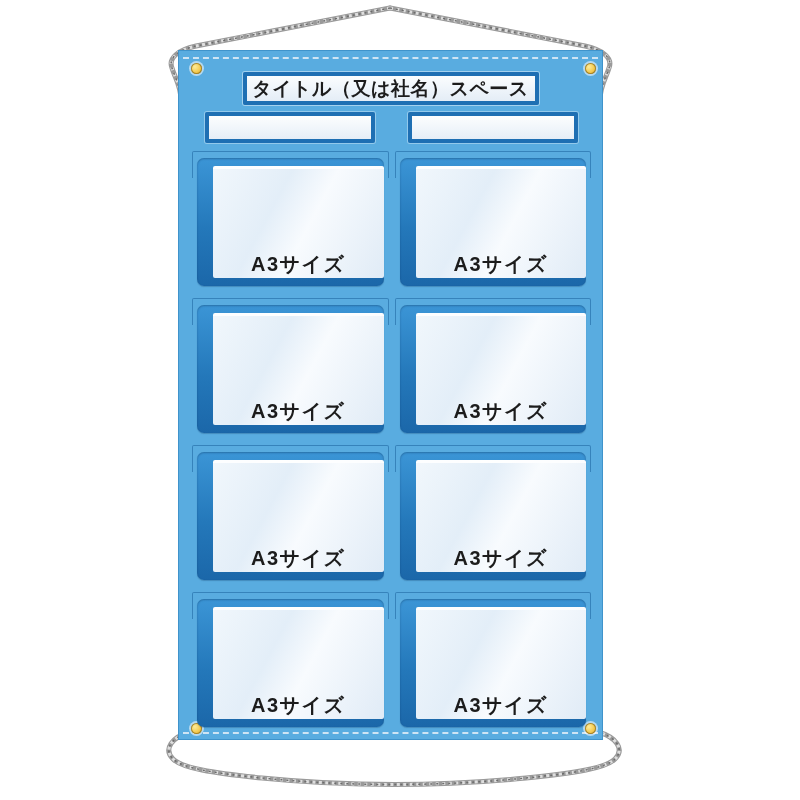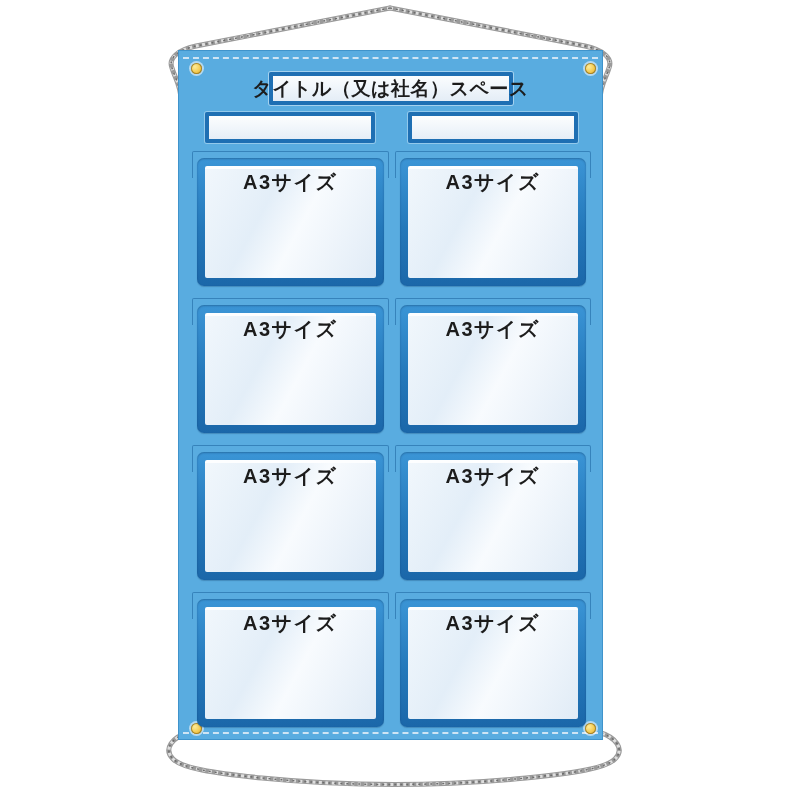--- a/index.html
+++ b/index.html
@@ -22,21 +22,21 @@
     background:radial-gradient(circle at 35% 35%, #fdec9a 0%, #f3c94f 55%, #cda32f 100%);
     box-shadow:0 0 0 2px rgba(255,255,255,0.55), inset 0 0 0 1px rgba(150,115,30,0.8);
   }
   .grommet.tl{left:12px;top:12px;}
   .grommet.tr{right:6px;top:12px;}
   .grommet.bl{left:12px;bottom:5px;}
   .grommet.br{right:6px;bottom:5px;}
   
   .title-plate{
     position:absolute;left:50%;top:21px;transform:translateX(-50%);
-    width:244px;height:33px;box-sizing:border-box;
+    width:296px;height:33px;box-sizing:border-box;
     border:4px solid #1e6fb3;border-radius:2px;
     background:linear-gradient(180deg,#fbfdfe 0%,#eef4fa 55%,#e4edf6 100%);
     box-shadow:0 0 0 1px rgba(255,255,255,0.45);
     display:flex;align-items:center;justify-content:center;
     font-size:19px;font-weight:bold;color:#1c1c1c;letter-spacing:0.5px;white-space:nowrap;
   }
   
   .strip-row{
     position:absolute;left:18px;top:61px;width:389px;height:32px;
     display:grid;grid-template-columns:1fr 1fr;column-gap:16px;
@@ -60,22 +60,22 @@
   .pocket .frame{
     position:absolute;top:7px;left:0;right:0;height:128px;box-sizing:border-box;
     background:linear-gradient(180deg,#3b95d6 0%,#2478ba 55%,#1b67a9 100%);
     border-radius:7px;padding:8px;
     box-shadow:inset 0 1px 2px rgba(0,40,80,0.35), 0 1px 1px rgba(0,40,80,0.25);
   }
   .pocket .sheet{
     width:100%;height:100%;box-sizing:border-box;border-radius:2px;
     background:linear-gradient(118deg,#f1f7fc 0%,#e3eef8 35%,#f8fbfe 55%,#e0ebf6 100%);
     border-top:3px solid rgba(255,255,255,0.9);
-    display:flex;align-items:flex-start;justify-content:center;
-    font-size:20px;font-weight:bold;color:#1c1c1c;letter-spacing:1.5px;
+    display:flex;align-items:flex-end;justify-content:center;
+    font-size:20px;font-weight:bold;color:#1c1c1c;letter-spacing:1.5px;margin-left:8px;
   }
 </style>
 </head>
 <body>
 
 <div class="canvas">
 
   <svg class="rope-svg" viewBox="0 0 800 800" aria-hidden="true">
     <g>
       <path d="M390 8 L196 46 C178 50 168 58 172 68 C175 78 181 86 181 100" fill="none" stroke="#9a9a9a" stroke-width="5" stroke-linecap="round"></path>

